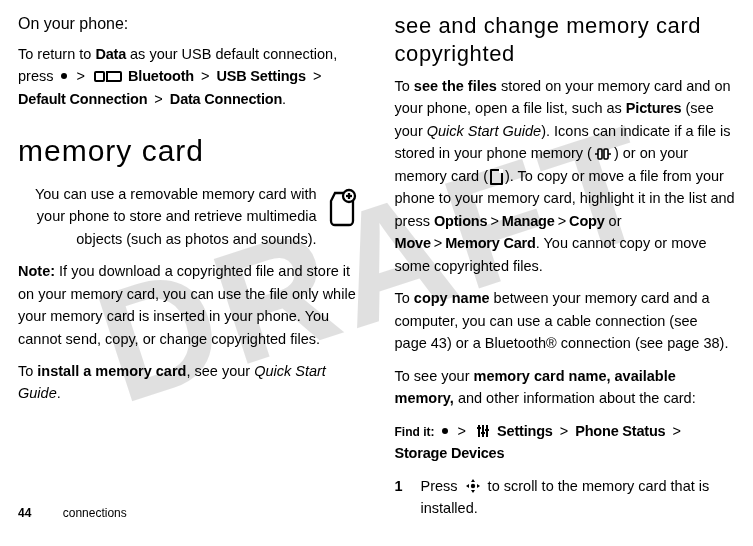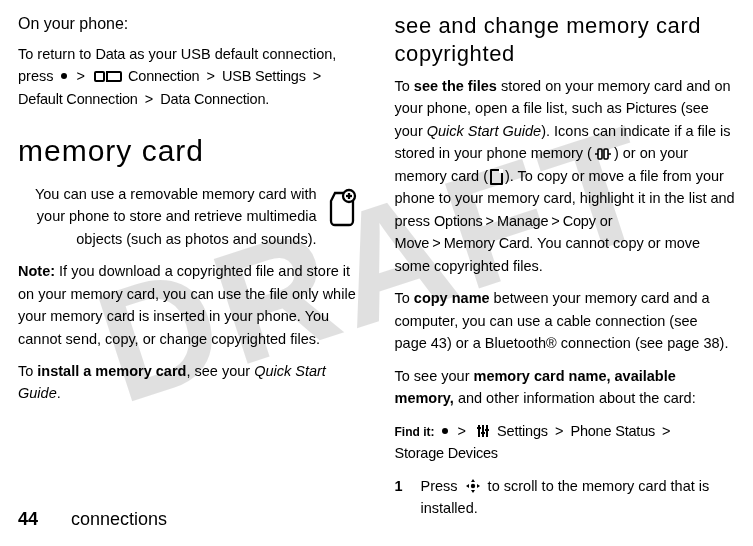--- a/index.html
+++ b/index.html
@@ -56,21 +56,21 @@
   .h2 {
     font-family: "Trebuchet MS", "Segoe UI", Arial, sans-serif;
     font-size: 22px;
     letter-spacing: 0.6px;
     line-height: 1.25;
     margin: 0 0 8px 0;
   }
   p { margin: 0 0 10px 0; }
   .i { font-style: italic; }
 
-  .cond { font-family: "Arial Narrow", Arial, sans-serif; font-stretch: condensed; font-weight: 400; letter-spacing: -0.2px; margin-top: 43px; }
+  .cond { font-family: "Arial Narrow", Arial, sans-serif; font-stretch: condensed; font-weight: 700; letter-spacing: -0.2px; margin-top: 43px; }
   .b { font-weight: 700; }
 
   .dot {
     display:inline-block; width:6px; height:6px; background:#000; border-radius:50%;
     vertical-align: middle; margin: 0 3px 2px 3px;
   }
   .icon-connection {
     display:inline-flex; align-items:center; vertical-align:middle; margin:0 2px 2px 2px;
     gap:1px;
   }
@@ -104,22 +104,22 @@
   .sd-illus {
     position: absolute;
     right: 0;
     top: 4px;
   }
   .sd-illus svg { display:block; }
 
   .footer {
     position:absolute;
     left: 18px;
-    bottom: 16px;
-    font-size: 18px;
+    bottom: 26px;
+    font-size: 12px;
   }
   .footer .pn { font-weight:700; margin-right: 28px; }
 
   ol.steps { list-style:none; padding:0; margin:6px 0 0 0; }
   ol.steps li { display:flex; }
   ol.steps .num { font-weight:700; width:26px; flex:none; }
 
   .gt { margin: 0 3px; }
 </style>
 </head>
@@ -134,21 +134,21 @@
     <p class="subhead">On your phone:</p>
 
     <p>
       <span>To return to </span><span class="cond">Data</span><span> as your USB default connection, press </span>
       <span class="dot"></span>
       <span class="gt">&gt;</span>
       <span class="icon-connection">
           <span class="head"></span>
           <span class="body"></span>
         </span>
-      <span class="cond">Connection</span>
+      <span class="cond">Bluetooth</span>
       <span class="gt">&gt;</span>
       <span class="cond">USB&nbsp;Settings</span>
       <span class="gt">&gt;</span>
       <span class="cond">Default&nbsp;Connection</span>
       <span class="gt">&gt;</span>
       <span class="cond">Data&nbsp;Connection</span><span>.</span>
     </p>
 
     <div class="h1">memory card</div>
 

